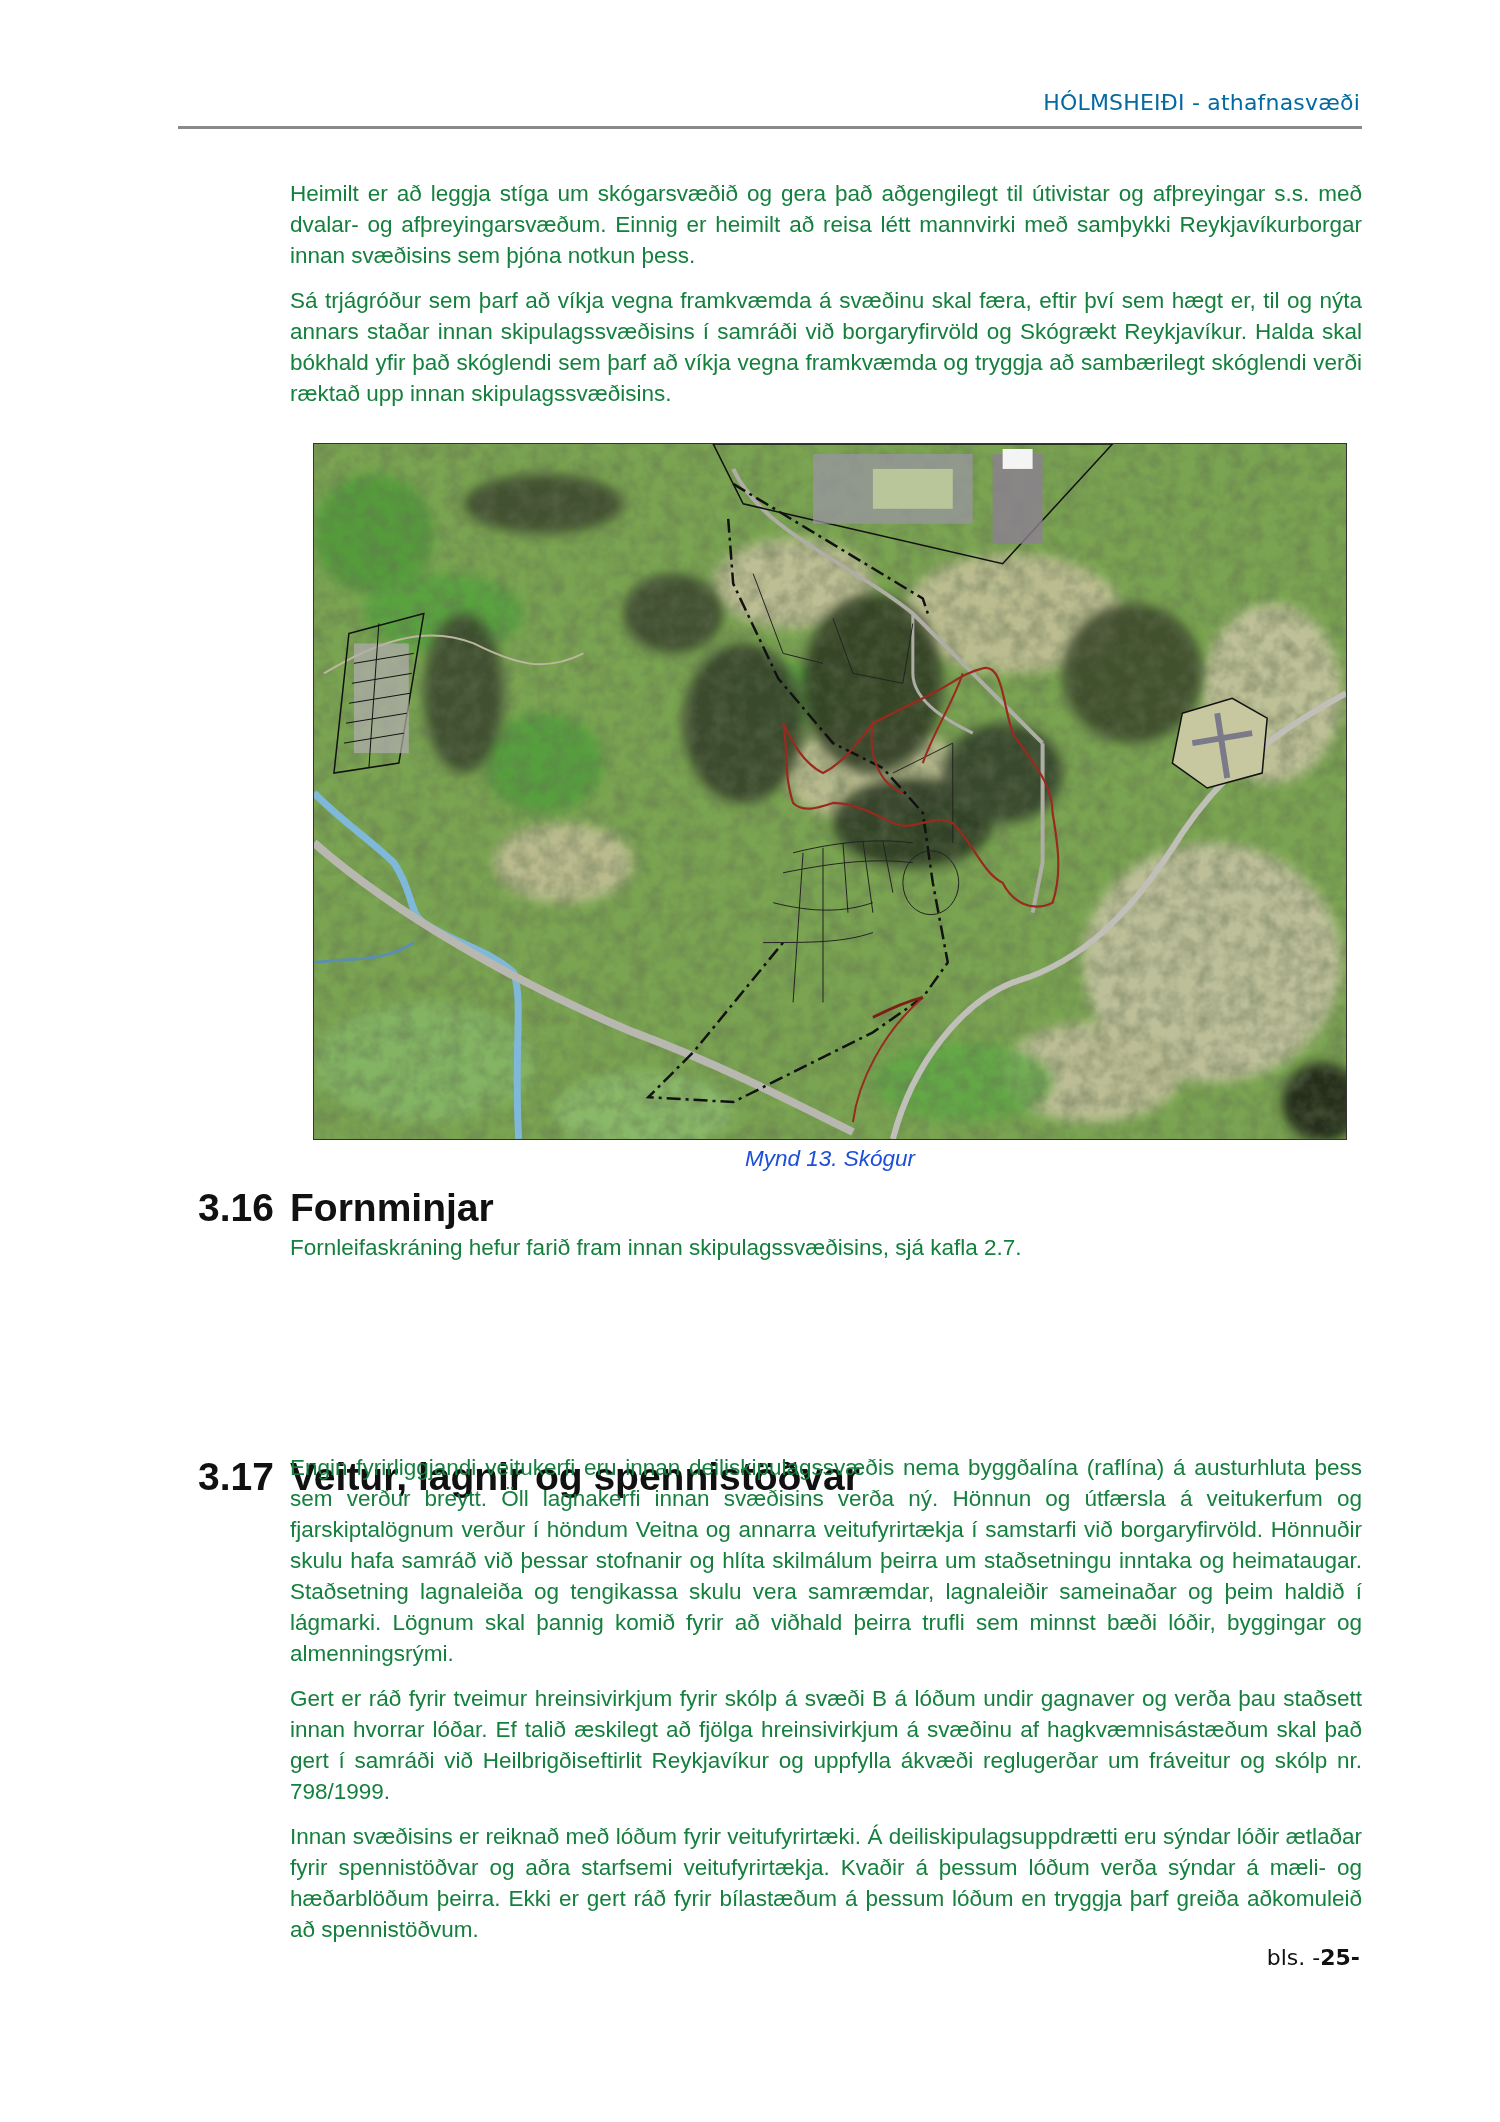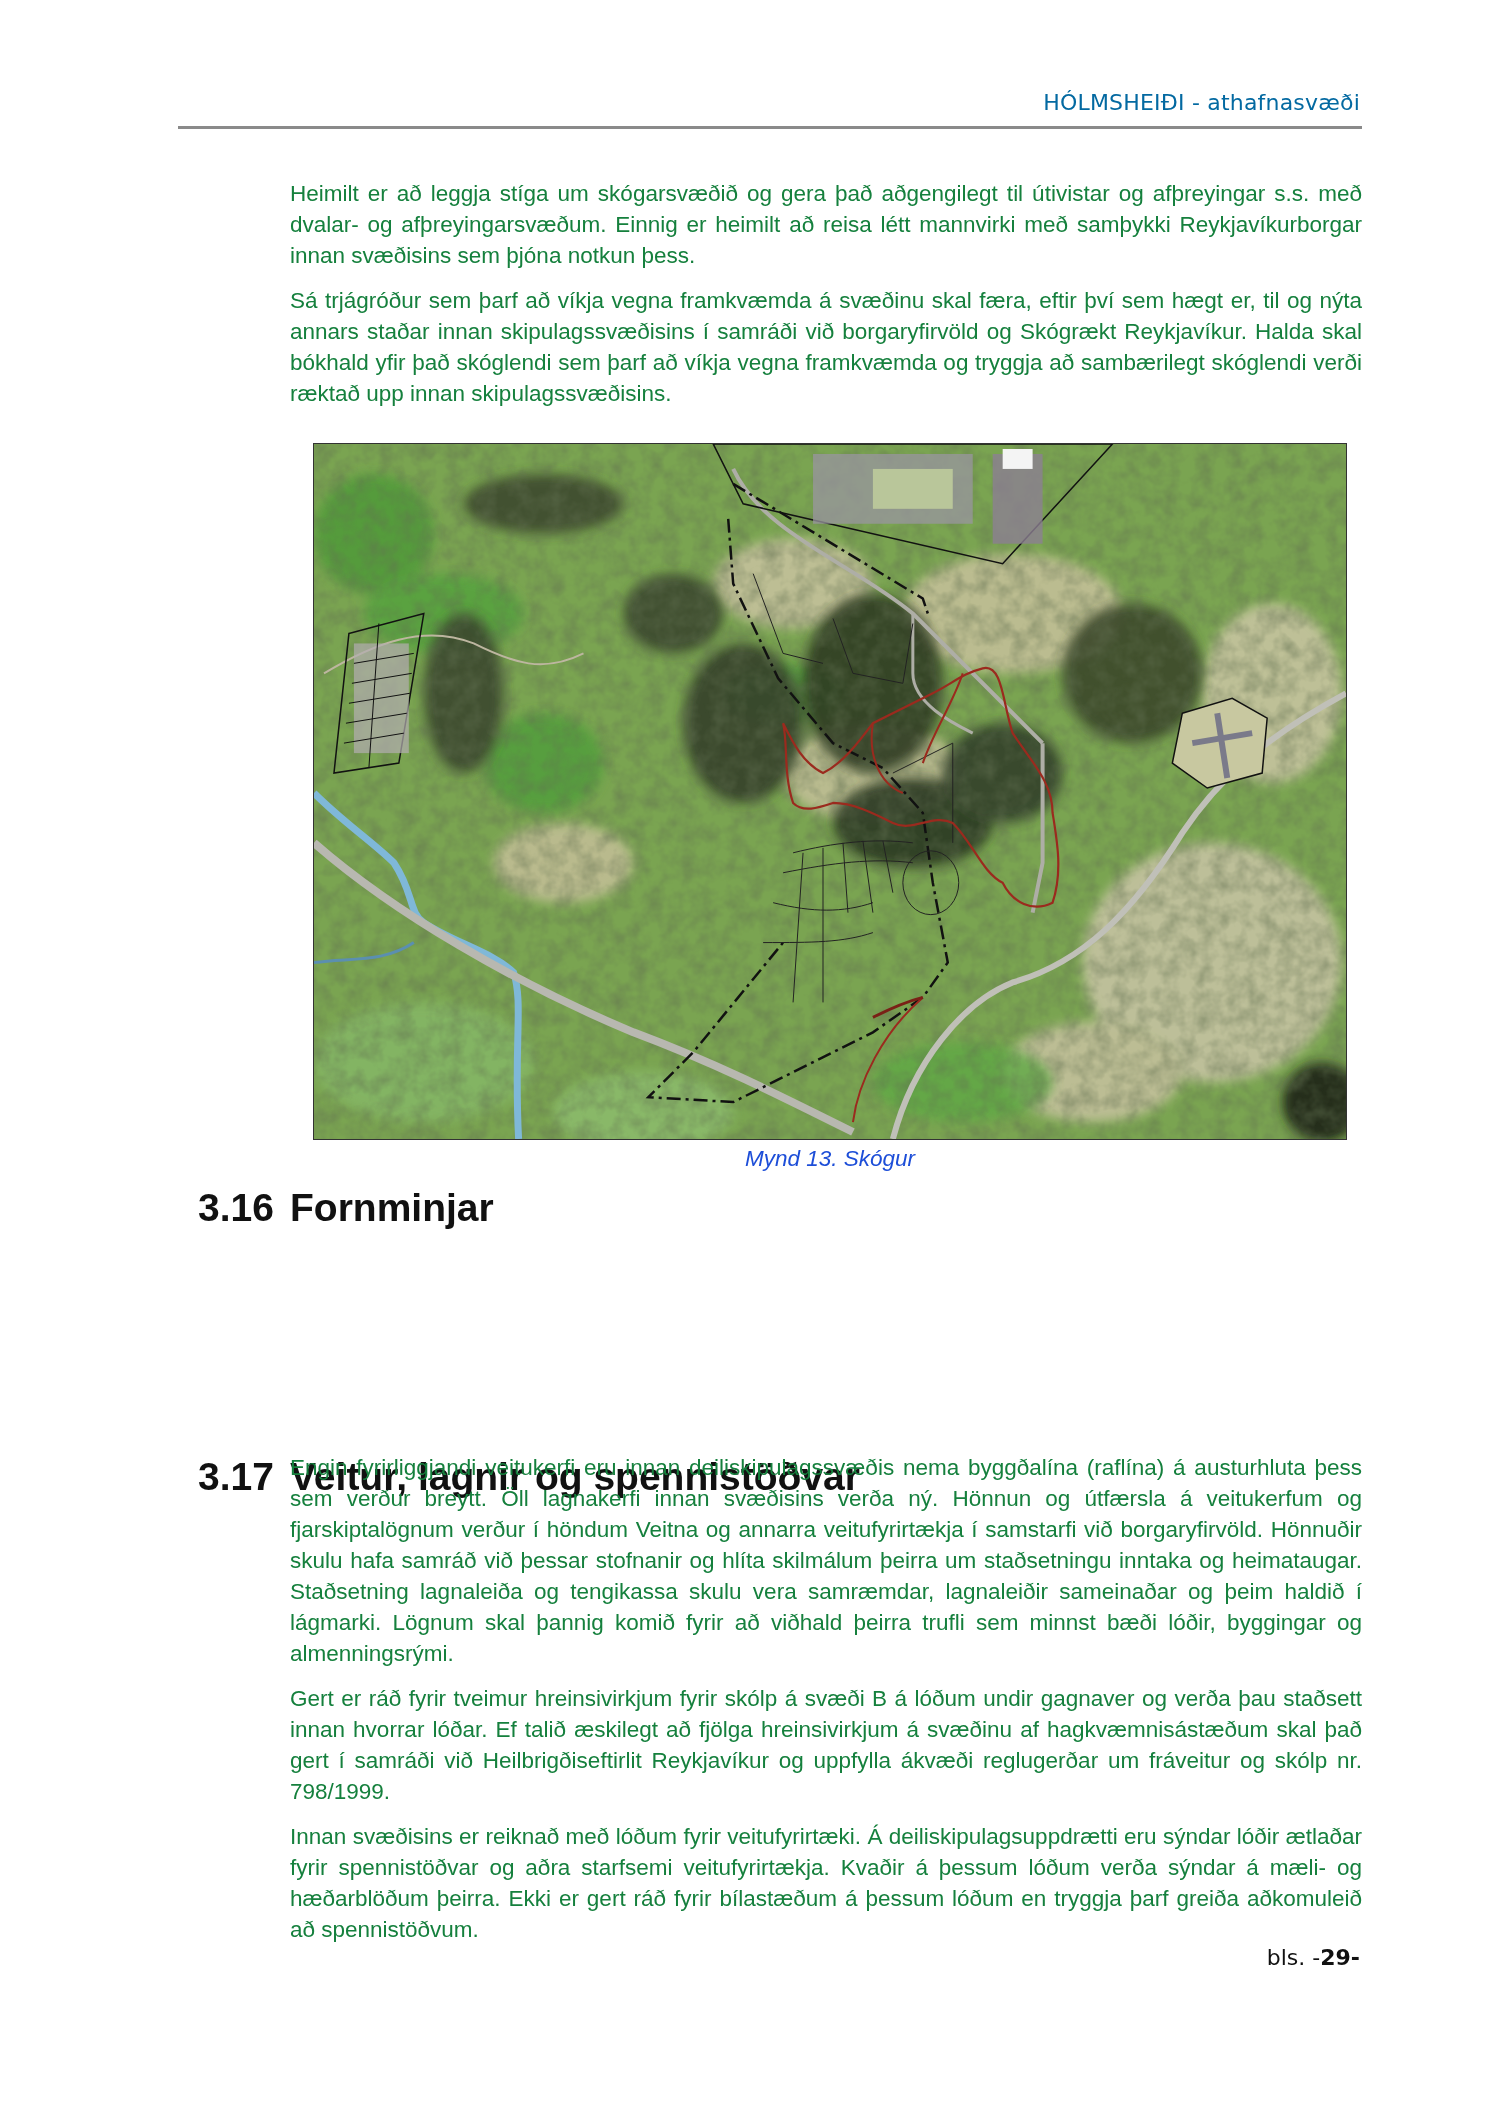--- a/index.html
+++ b/index.html
@@ -155,26 +155,27 @@
     <path d="M610,555 C590,560 570,570 560,575" fill="none" stroke="#7a2016" stroke-width="3"></path>
   </svg>
 </div>
 
 <div class="caption">Mynd 13. Skógur</div>
 
 <div class="section-heading" style="top:1186px;">
   <span class="num">3.16</span><span>Fornminjar</span>
 </div>
 <div class="body-text" style="top:1232px;">
+  <p>Fornleifaskráning hefur farið fram innan skipulagssvæðisins, sjá kafla 2.7.</p>
 </div>
 
 <div class="section-heading" style="top:1416px;margin-top:39px;">
   <span class="num">3.17</span><span>Veitur, lagnir og spennistöðvar</span>
 </div>
 <div class="body-text" style="top:1452px;">
   <p>Engin fyrirliggjandi veitukerfi eru innan deiliskipulagssvæðis nema byggðalína (raflína) á austurhluta þess sem verður breytt. Öll lagnakerfi innan svæðisins verða ný. Hönnun og útfærsla á veitukerfum og fjarskiptalögnum verður í höndum Veitna og annarra veitufyrirtækja í samstarfi við borgaryfirvöld. Hönnuðir skulu hafa samráð við þessar stofnanir og hlíta skilmálum þeirra um staðsetningu inntaka og heimataugar. Staðsetning lagnaleiða og tengikassa skulu vera samræmdar, lagnaleiðir sameinaðar og þeim haldið í lágmarki. Lögnum skal þannig komið fyrir að viðhald þeirra trufli sem minnst bæði lóðir, byggingar og almenningsrými.</p>
   <p>Gert er ráð fyrir tveimur hreinsivirkjum fyrir skólp á svæði B á lóðum undir gagnaver og verða þau staðsett innan hvorrar lóðar. Ef talið æskilegt að fjölga hreinsivirkjum á svæðinu af hagkvæmnisástæðum skal það gert í samráði við Heilbrigðiseftirlit Reykjavíkur og uppfylla ákvæði reglugerðar um fráveitur og skólp nr. 798/1999.</p>
   <p>Innan svæðisins er reiknað með lóðum fyrir veitufyrirtæki. Á deiliskipulagsuppdrætti eru sýndar lóðir ætlaðar fyrir spennistöðvar og aðra starfsemi veitufyrirtækja. Kvaðir á þessum lóðum verða sýndar á mæli- og hæðarblöðum þeirra. Ekki er gert ráð fyrir bílastæðum á þessum lóðum en tryggja þarf greiða aðkomuleið að spennistöðvum.</p>
 </div>
 
 <div class="page-number">
-  <span>bls. -</span><b>29</b><b>-</b>
+  <span>bls. -</span><b>25</b><b>-</b>
 </div>
 
 </body></html>

